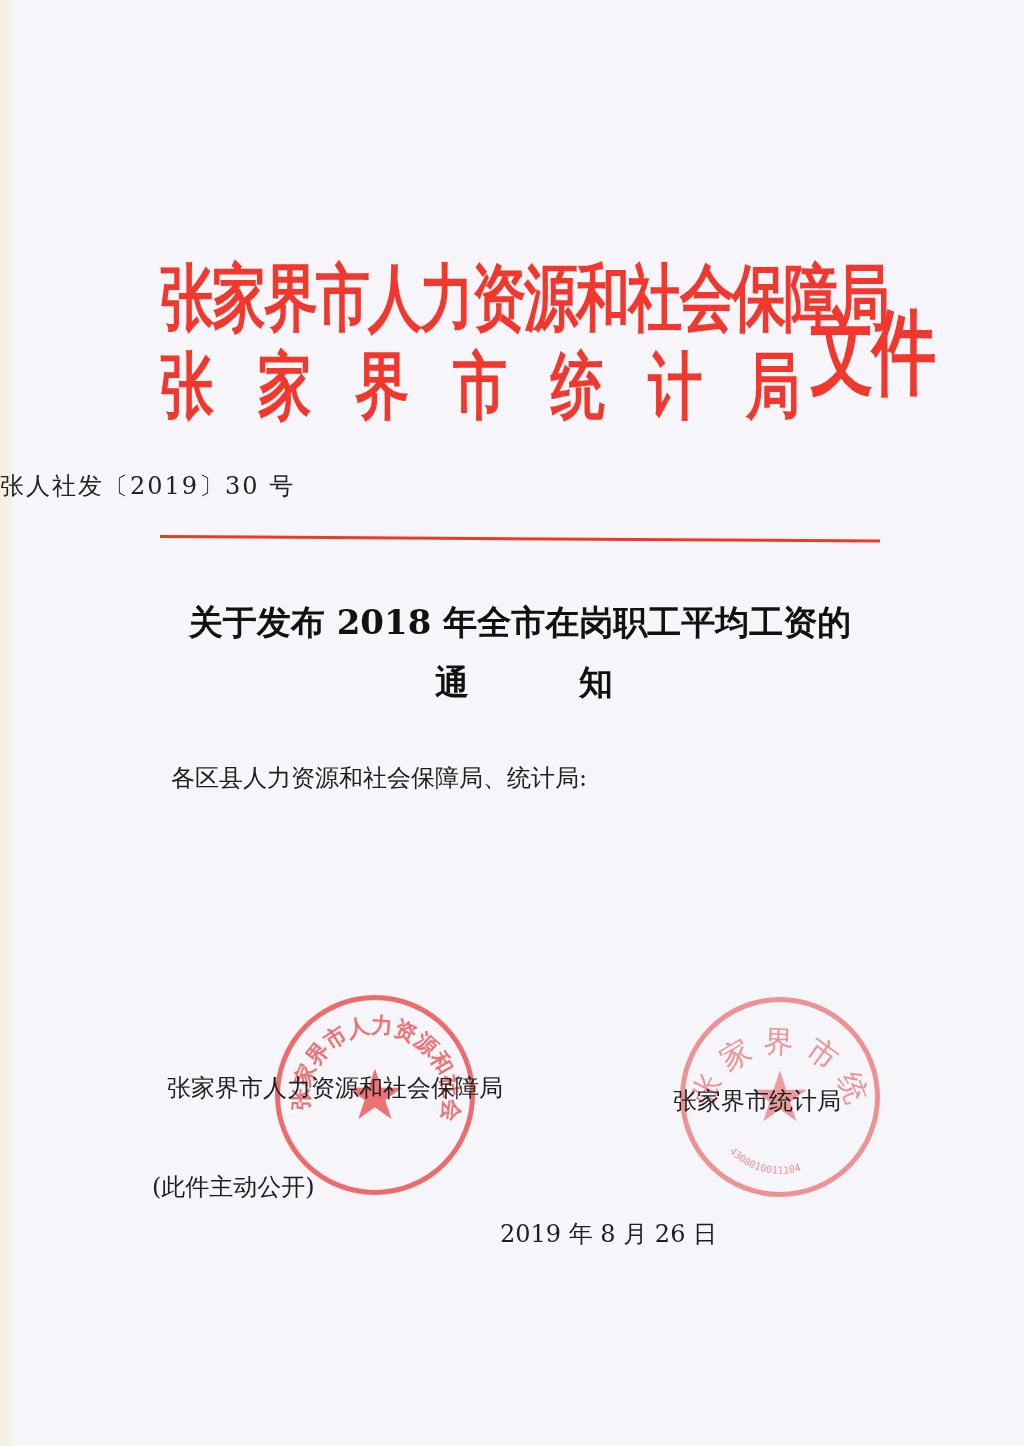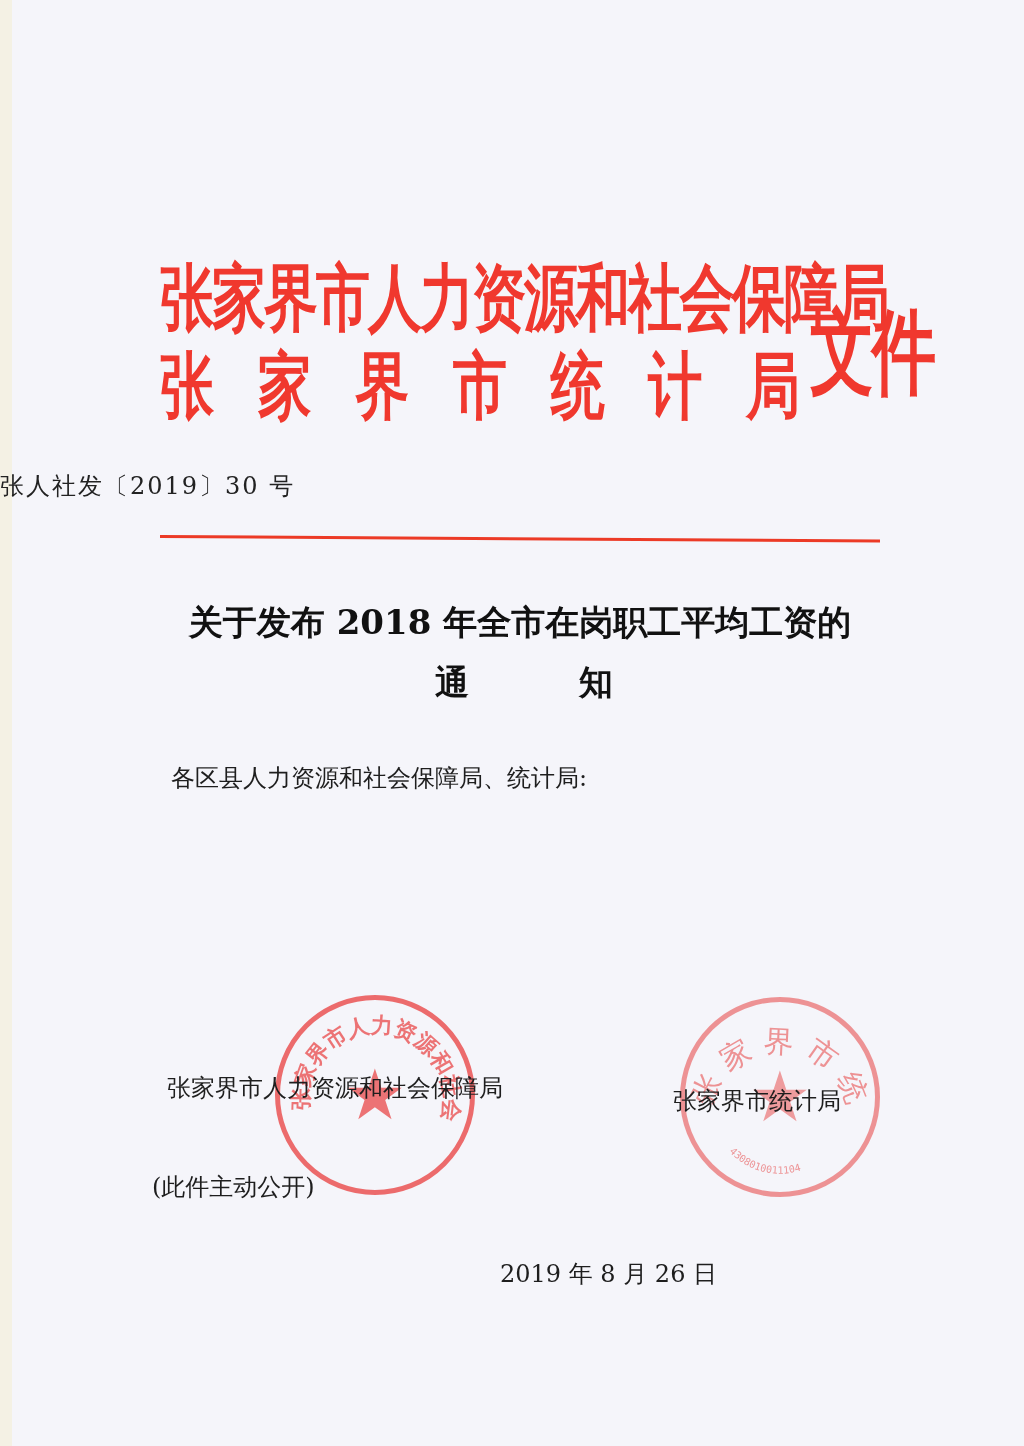--- a/index.html
+++ b/index.html
@@ -121,13 +121,13 @@
     </defs>
     <text fill="rgba(232,80,80,0.6)" font-size="30" font-family="DejaVu Serif, serif" letter-spacing="10"><textPath href="#arcR" startOffset="6%">张家界市统计局</textPath></text>
     <text fill="rgba(232,80,80,0.6)" font-size="10" font-family="DejaVu Sans Mono, monospace"><textPath href="#arcRb" startOffset="5%">4308010011104</textPath></text>
   </svg>
   <div class="star" style="color: rgba(232,80,80,0.55);">★</div>
 </div>
 
 <div class="sig" style="left:167px; top:1072px;">张家界市人力资源和社会保障局</div>
 <div class="sig" style="left:673px; top:1085px;">张家界市统计局</div>
 <div class="sig" style="left:152px; top:1165px;margin-top:6px;">(此件主动公开)</div>
-<div class="sig" style="left:500px; top:1218px;margin-top:40px;">2019 年 8 月 26 日</div>
+<div class="sig" style="left:500px; top:1218px;">2019 年 8 月 26 日</div>
 
 </body></html>

